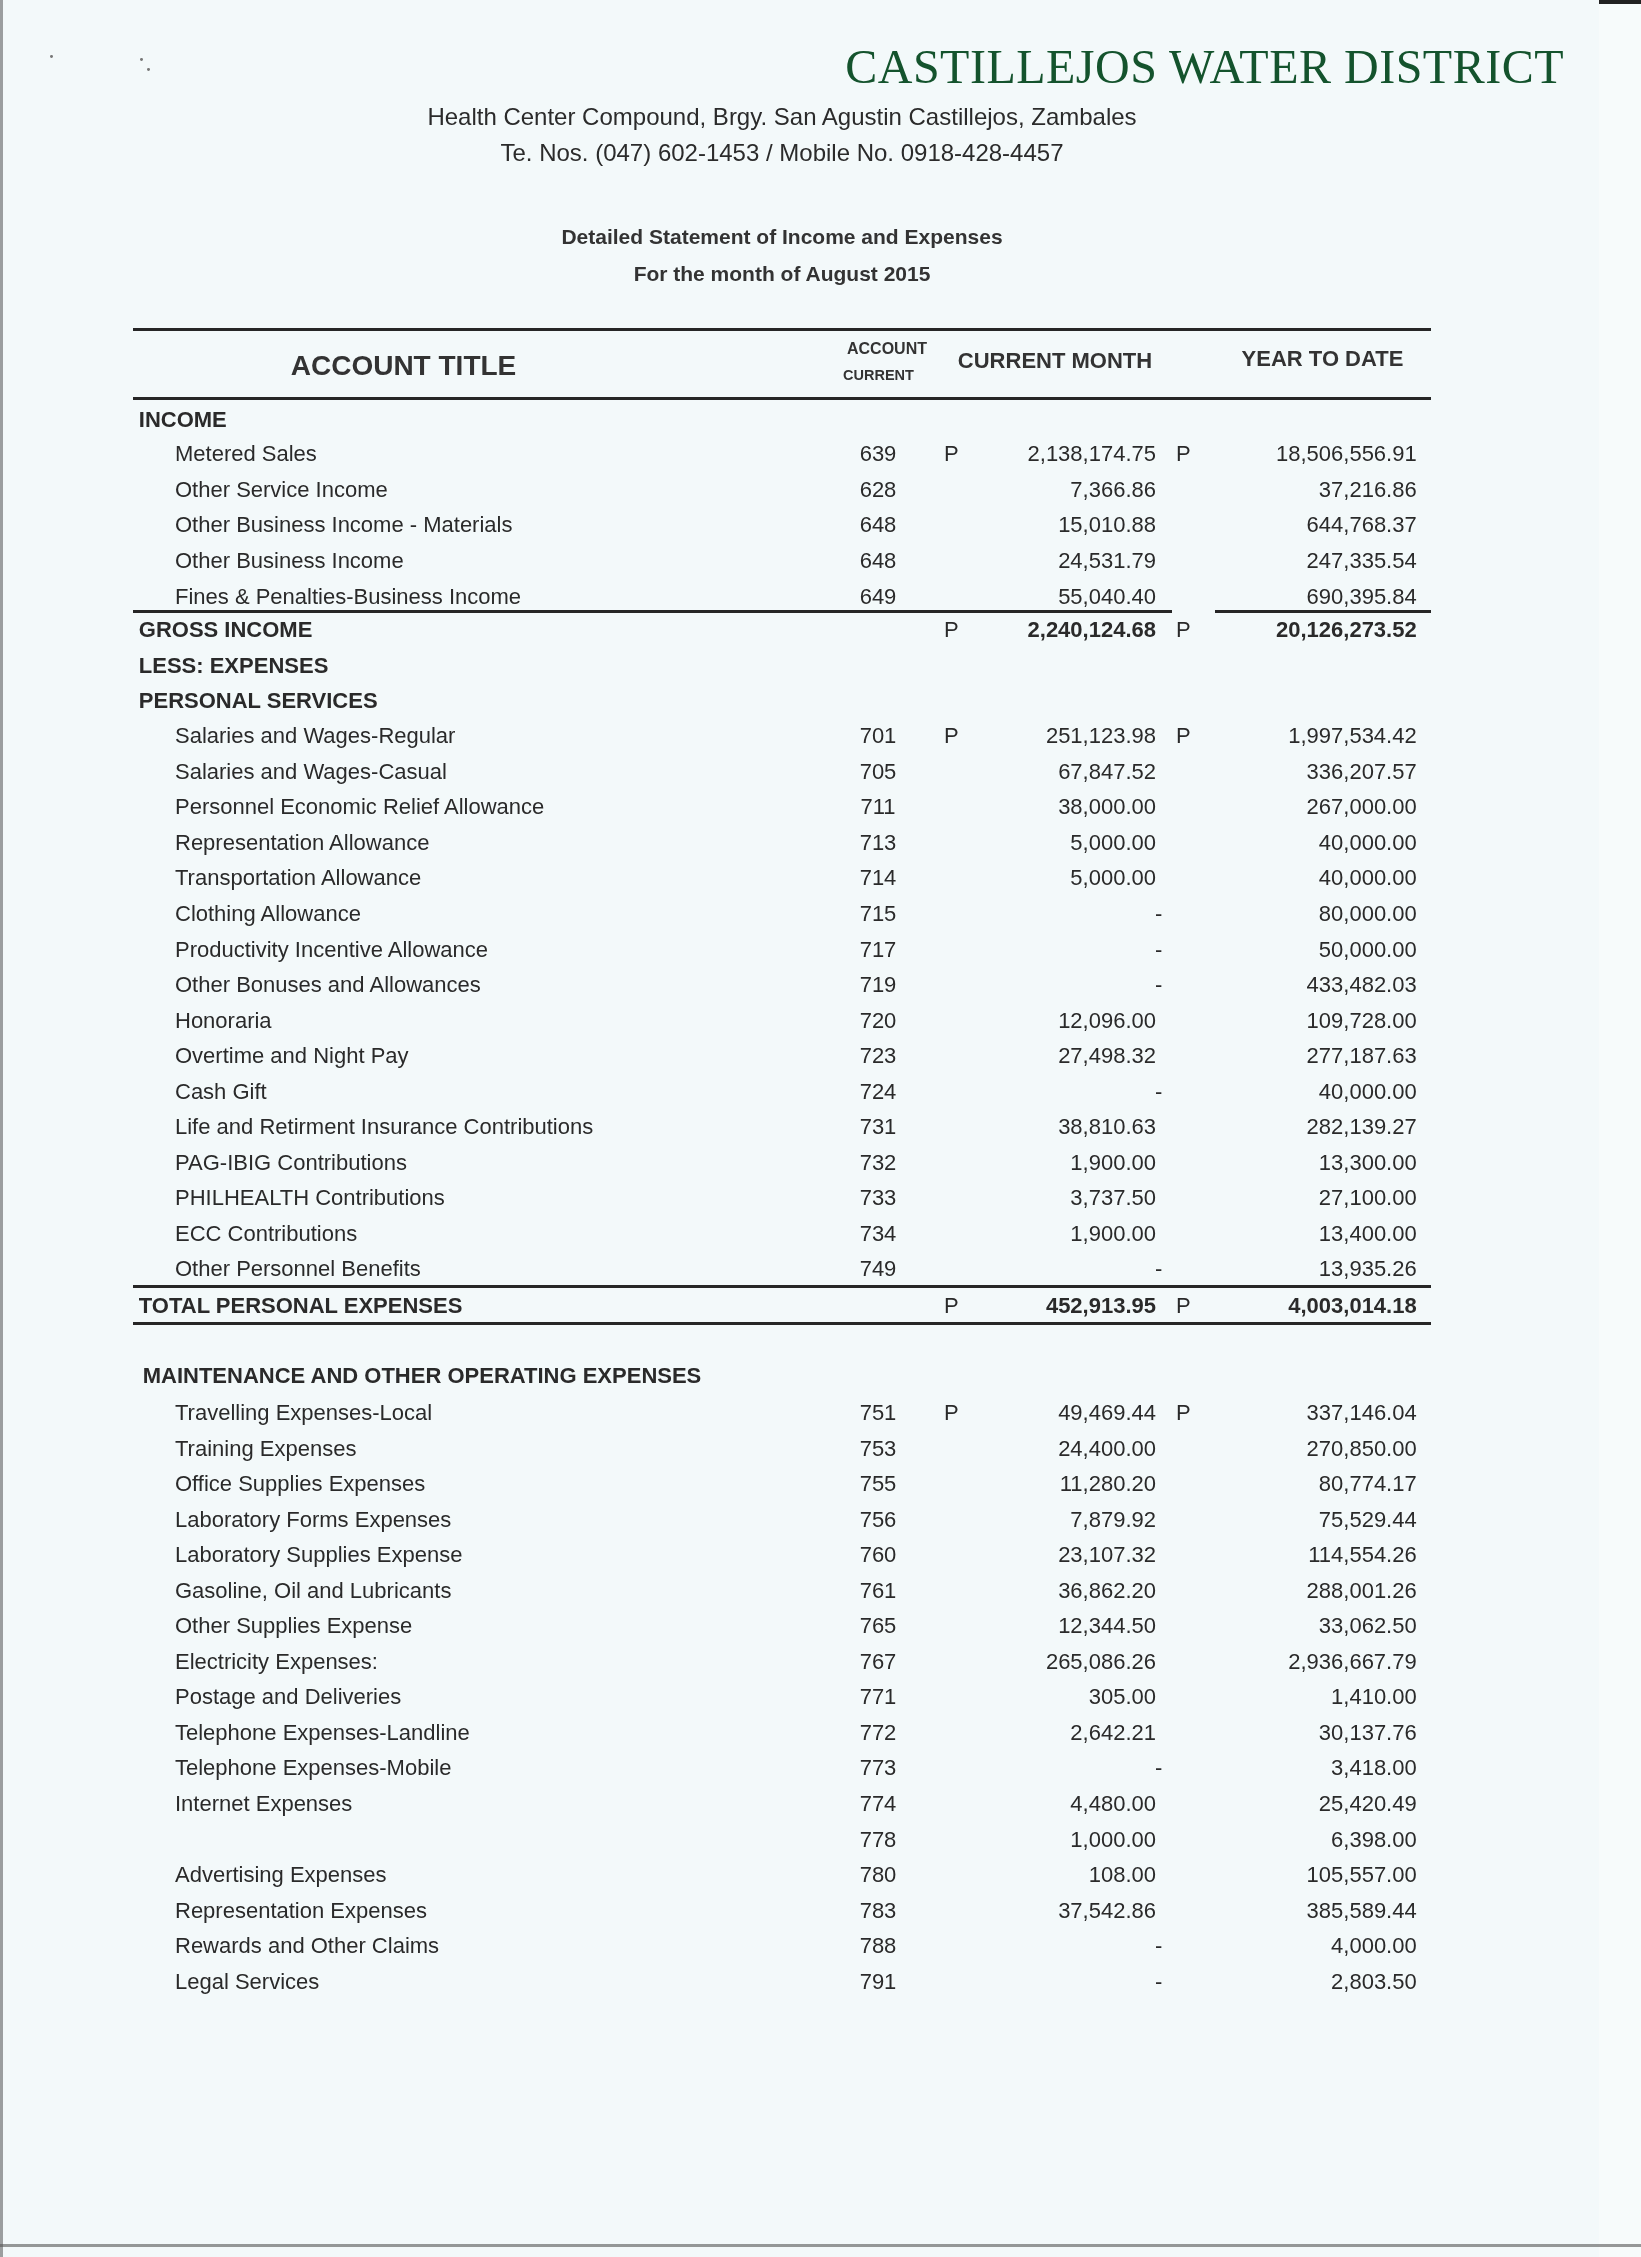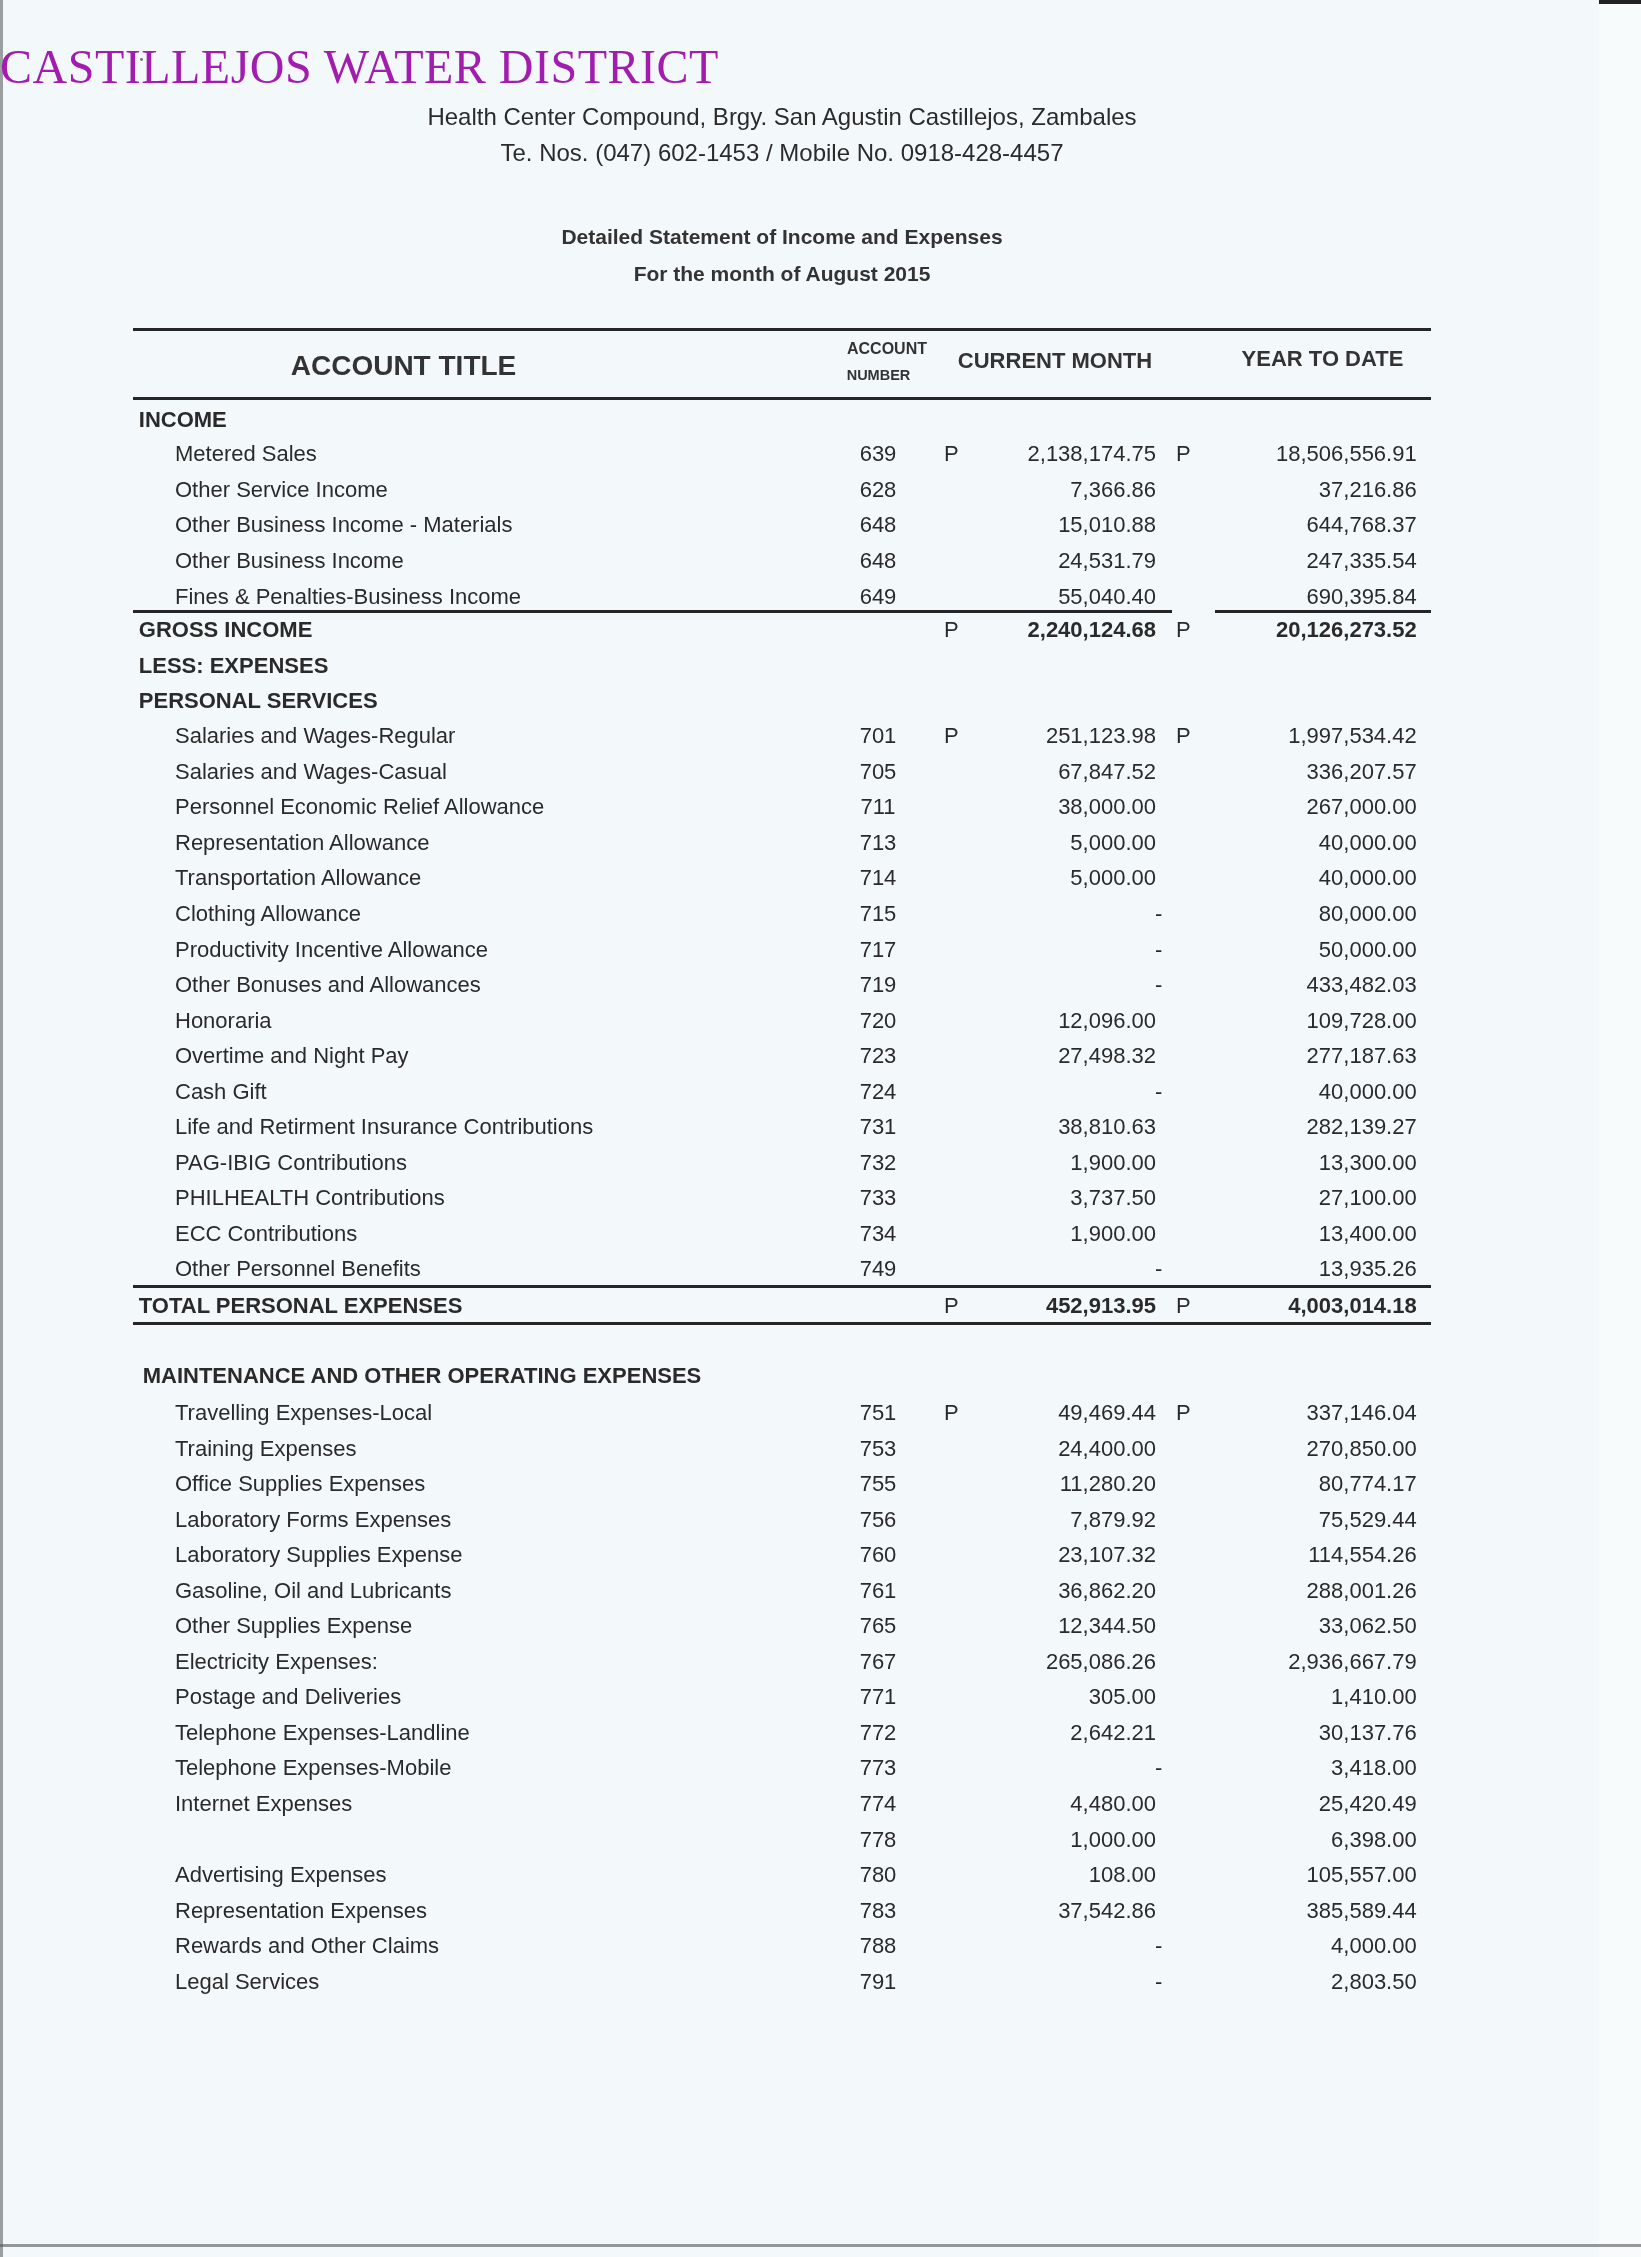--- a/index.html
+++ b/index.html
@@ -4,23 +4,23 @@
 <style>
   html, body { margin:0; padding:0; }
   body {
     width:1641px; height:2257px; position:relative; overflow:hidden;
     background:#f3f9fa;
     font-family:"Liberation Sans","DejaVu Sans",sans-serif;
     color:#2a2a2a;
   }
   .abs { position:absolute; white-space:nowrap; }
   .title {
-    left:0; width:1564px; top:39px; text-align:left;
+    left:0; width:1564px; top:39px; text-align:right;
     font-family:"Liberation Serif","DejaVu Serif",serif;
-    font-size:48px; letter-spacing:0.5px; color:#a21caf;
+    font-size:48px; letter-spacing:0.5px; color:#14532d;
   }
   .sub { left:0; width:1564px; text-align:center; font-size:24px; color:#2b2b2b; }
   .doc-head { left:0; width:1564px; text-align:center; font-size:21px; font-weight:bold; color:#333; }
   .rule { position:absolute; height:2.9px; background:#262626; }
   .thead { position:absolute; font-weight:bold; color:#333; }
   .row { position:absolute; left:133px; width:1303px; height:35px; font-size:22px; line-height:35px; }
   .row .label { position:absolute; left:42px; top:0; }
   .row.section .label { left:5.8px; font-weight:bold; }
   .row.total .label { left:5.8px; font-weight:bold; }
   .row .acct { position:absolute; left:716px; width:58px; text-align:center; top:0; }
@@ -49,21 +49,21 @@
 
 <div class="abs title">CASTILLEJOS WATER DISTRICT</div>
 <div class="abs sub" style="top:103px">Health Center Compound, Brgy. San Agustin Castillejos, Zambales</div>
 <div class="abs sub" style="top:139px">Te. Nos. (047) 602-1453 / Mobile No.  0918-428-4457</div>
 <div class="abs doc-head" style="top:225px">Detailed Statement of Income and Expenses</div>
 <div class="abs doc-head" style="top:262px">For the month of August 2015</div>
 
 <div class="rule" style="left:133px;top:328px;width:1298px"></div>
 <div class="thead" style="left:133px;width:541px;top:350px;text-align:center;font-size:28px">ACCOUNT TITLE</div>
 <div class="thead" style="left:830px;width:97px;top:340px;text-align:right;font-size:16px">ACCOUNT</div>
-<div class="thead" style="left:830px;width:97px;top:367px;text-align:center;font-size:14.5px">NUMBER</div>
+<div class="thead" style="left:830px;width:97px;top:367px;text-align:center;font-size:14.5px">CURRENT</div>
 <div class="thead" style="left:949px;width:212px;top:348px;text-align:center;font-size:22px">CURRENT MONTH</div>
 <div class="thead" style="left:1226px;width:193px;top:346px;text-align:center;font-size:22px">YEAR TO DATE</div>
 <div class="rule" style="left:133px;top:397px;width:1298px"></div>
 
 <div class="row section" style="top:402px">
   <span class="label">INCOME</span>
 </div>
 <div id="income-rows">
     <div class="row" style="top: 436px;">
       <span class="label">Metered Sales</span>

